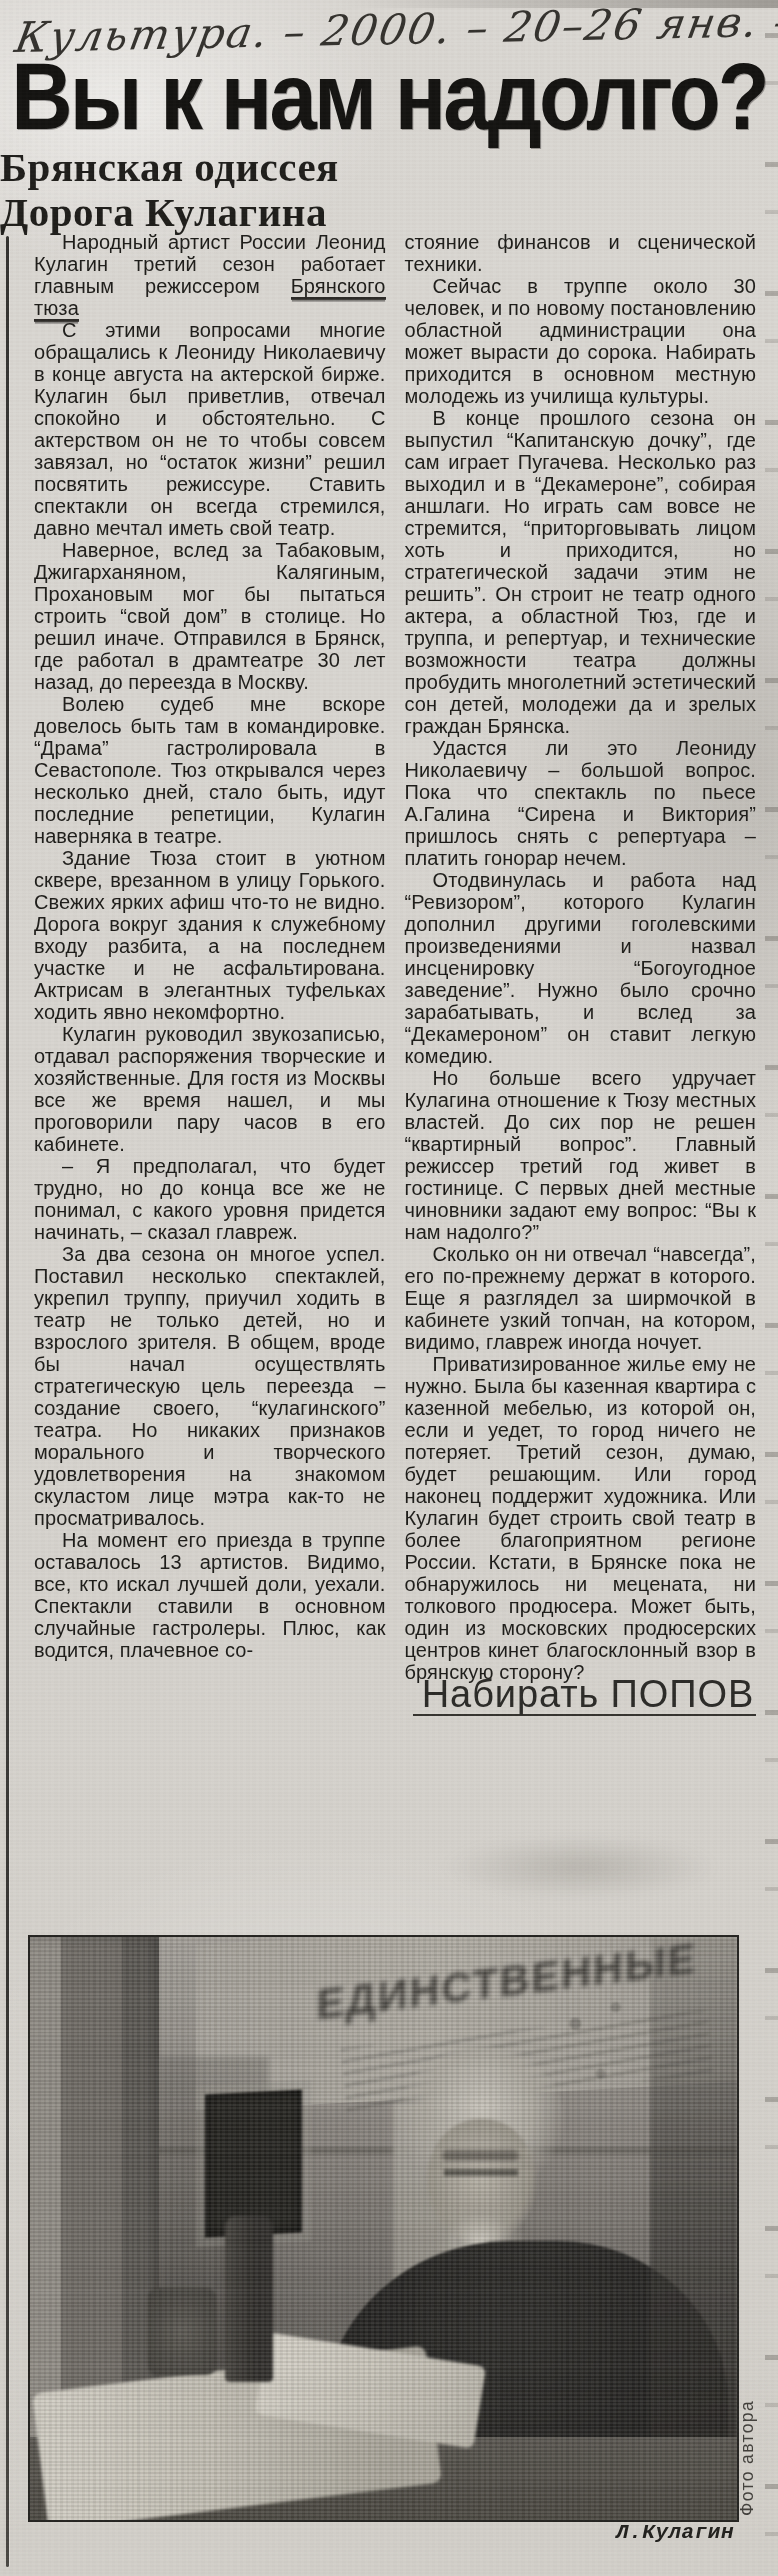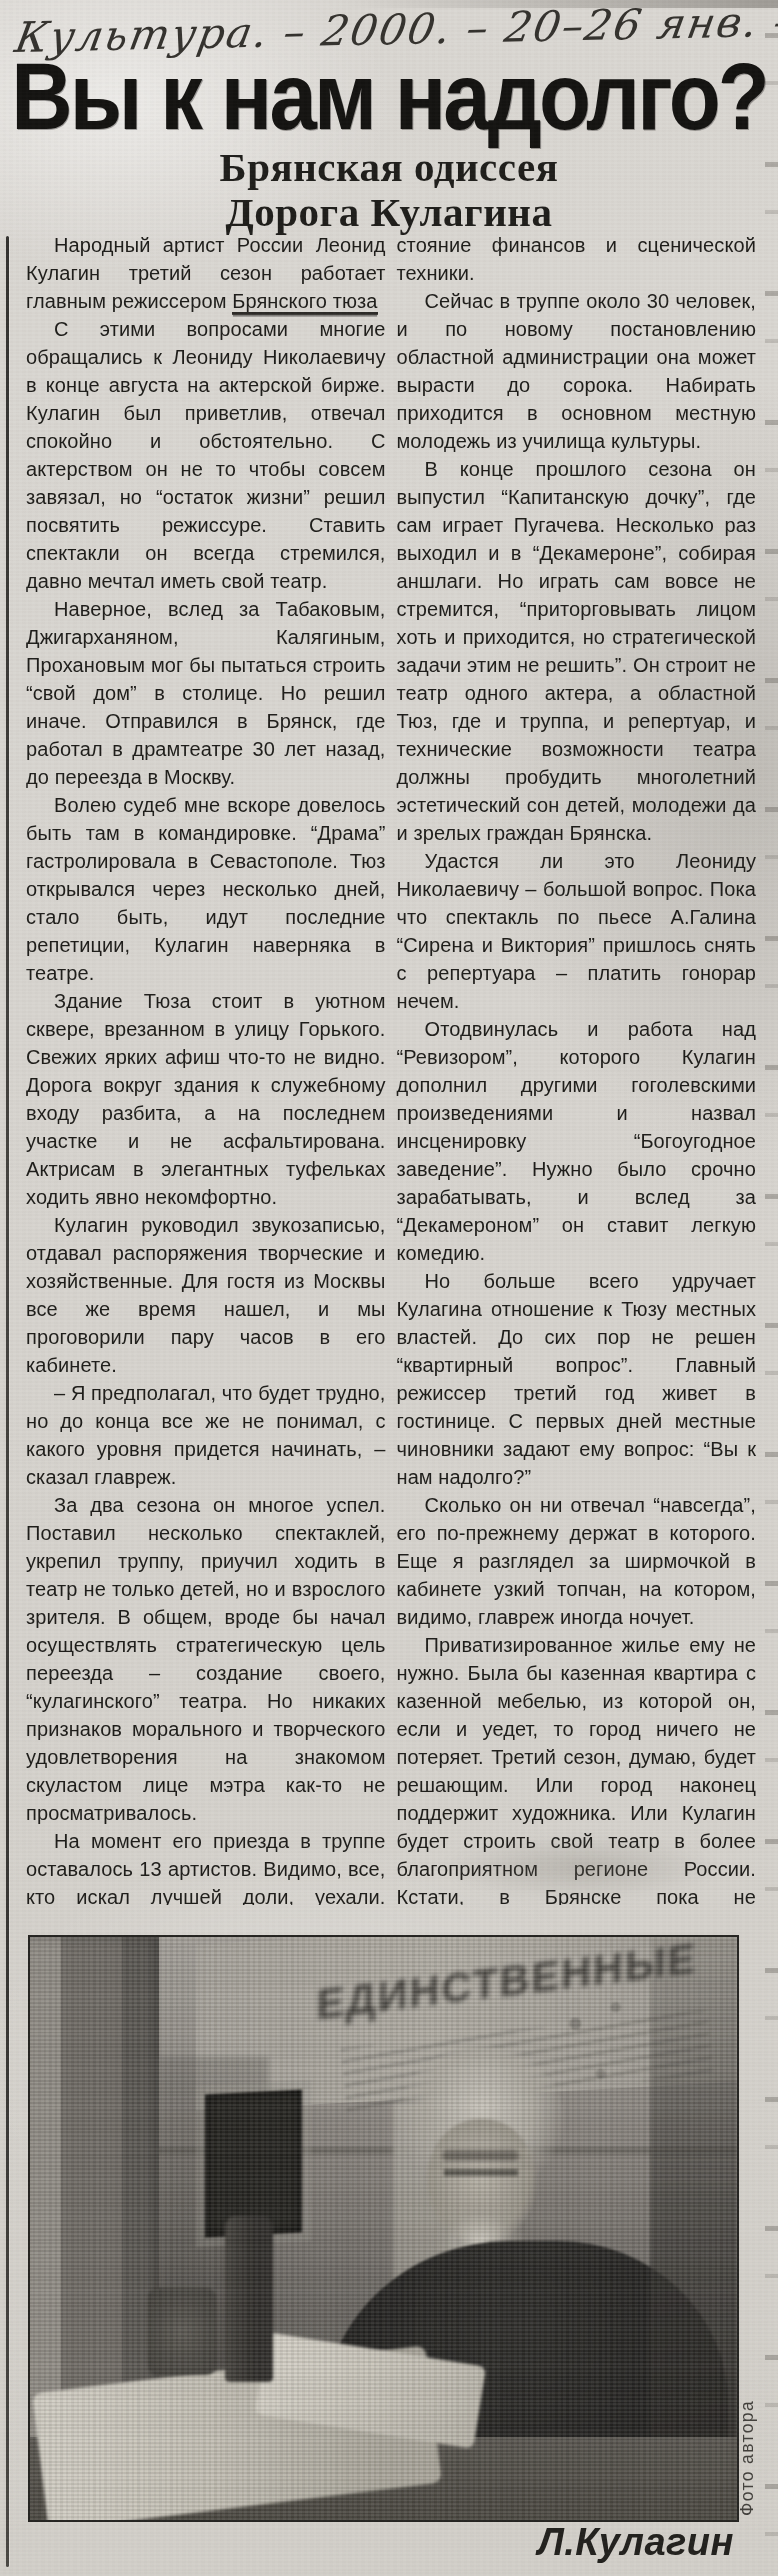--- a/index.html
+++ b/index.html
@@ -31,28 +31,28 @@
   .handwriting { position:absolute; top:13px; left:20px; white-space:nowrap;
     font-family:"DejaVu Serif", serif; font-style:italic; font-size:42px;
     letter-spacing:1.8px; color:#33312d;
     transform:skewX(-11deg) rotate(-1.2deg); transform-origin:left top; }
 
   .article-title { position:absolute; top:48px; left:0; width:778px; text-align:center;
     font-weight:bold; font-size:85px; line-height:1; letter-spacing:-2.8px;
     color:#131210; transform:scaleY(1.12); transform-origin:center top;
     text-shadow:0.9px 0.9px 0 rgba(19,18,16,.35); }
 
-  .article-subtitle { position:absolute; top:145px; left:0; width:778px; text-align:center;
+  .article-subtitle { position:absolute; top:145px; left:0; width:778px; text-align:left;
     font-family:"Liberation Serif", serif; font-size:41px; line-height:45px;
     color:#1e1d1a; letter-spacing:0.5px; }
 
   .columns { position:absolute; top:231px; left:26px; width:730px; height:1674px;
     display:flex; gap:11px; overflow:hidden; }
-  .col { width:360px; font-size:20px; line-height:28px; text-align:justify;
-    letter-spacing:0.1px; color:#1d1c19; }
+  .col { width:360px; font-size:20px; line-height:22px; text-align:justify;
+    letter-spacing:0.1px; color:#1d1c19;margin-left:8px; }
   .col p { margin:0; text-indent:28px; }
   .col p.noindent { text-indent:0; }
   .lead .u { box-shadow:0 2.8px 0 0 #2c2a27, 0 5.5px 0 -0.9px rgba(44,42,39,.5);
     box-decoration-break:clone; -webkit-box-decoration-break:clone; }
 
   .byline-row { margin-top:29px; text-align:right; text-indent:0 !important; }
   .byline { display:inline-block; font-size:38px; letter-spacing:0.9px; color:#2b2a27;
     border-bottom:2.8px solid #35332f; padding:0 1.8px 9.2px 9.2px; }
 
   .ghost { position:absolute; left:442px; top:1835px; width:276px; height:64px;
@@ -123,22 +123,22 @@
   .ph-grain { inset:0;
     background:
       repeating-linear-gradient(0deg, rgba(255,255,255,.05) 0 1.8px, rgba(0,0,0,.06) 1.8px 3.7px),
       repeating-linear-gradient(90deg, rgba(255,255,255,.035) 0 2.8px, rgba(0,0,0,.045) 2.8px 5.5px); }
 
   .photo-credit { position:absolute; left:737px; top:2318px; height:198px;
     writing-mode:vertical-rl; transform:rotate(180deg);
     font-size:17.5px; letter-spacing:1.4px; color:#413f3b; white-space:nowrap; }
 
   .photo-caption { position:absolute; top:2521px; right:44px;
-    font-family:Liberation Sans, sans-serif; font-style:italic; font-weight:bold;
-    font-size:38px; color:#21201d; letter-spacing:0.5px; }
+    font-family:Liberation Mono, monospace; font-style:italic; font-weight:bold;
+    font-size:21px; color:#21201d; letter-spacing:0.5px; }
 </style>
 </head>
 <body>
 
 <div class="page">
 
   <div class="top-smudge"></div>
   <div class="scan-marks"></div>
   <div class="left-rule"></div>
 

